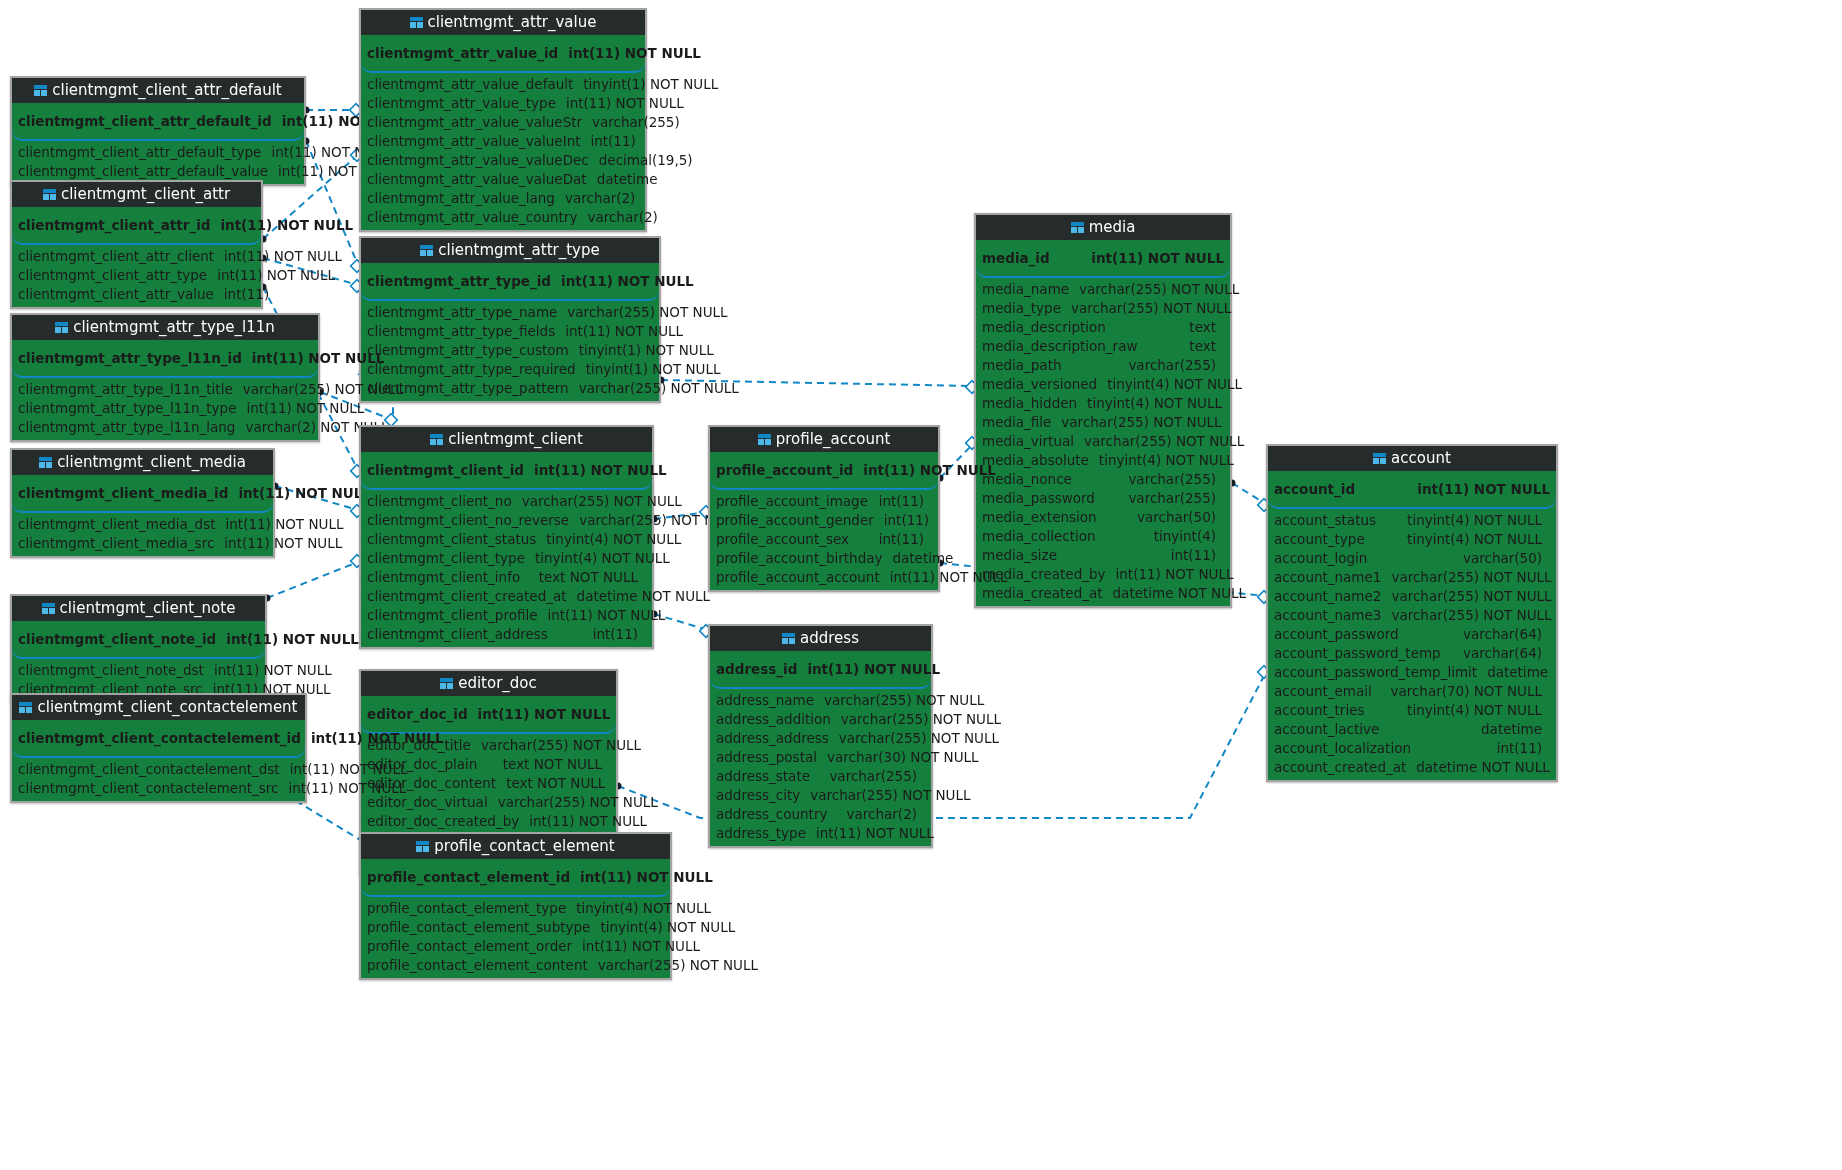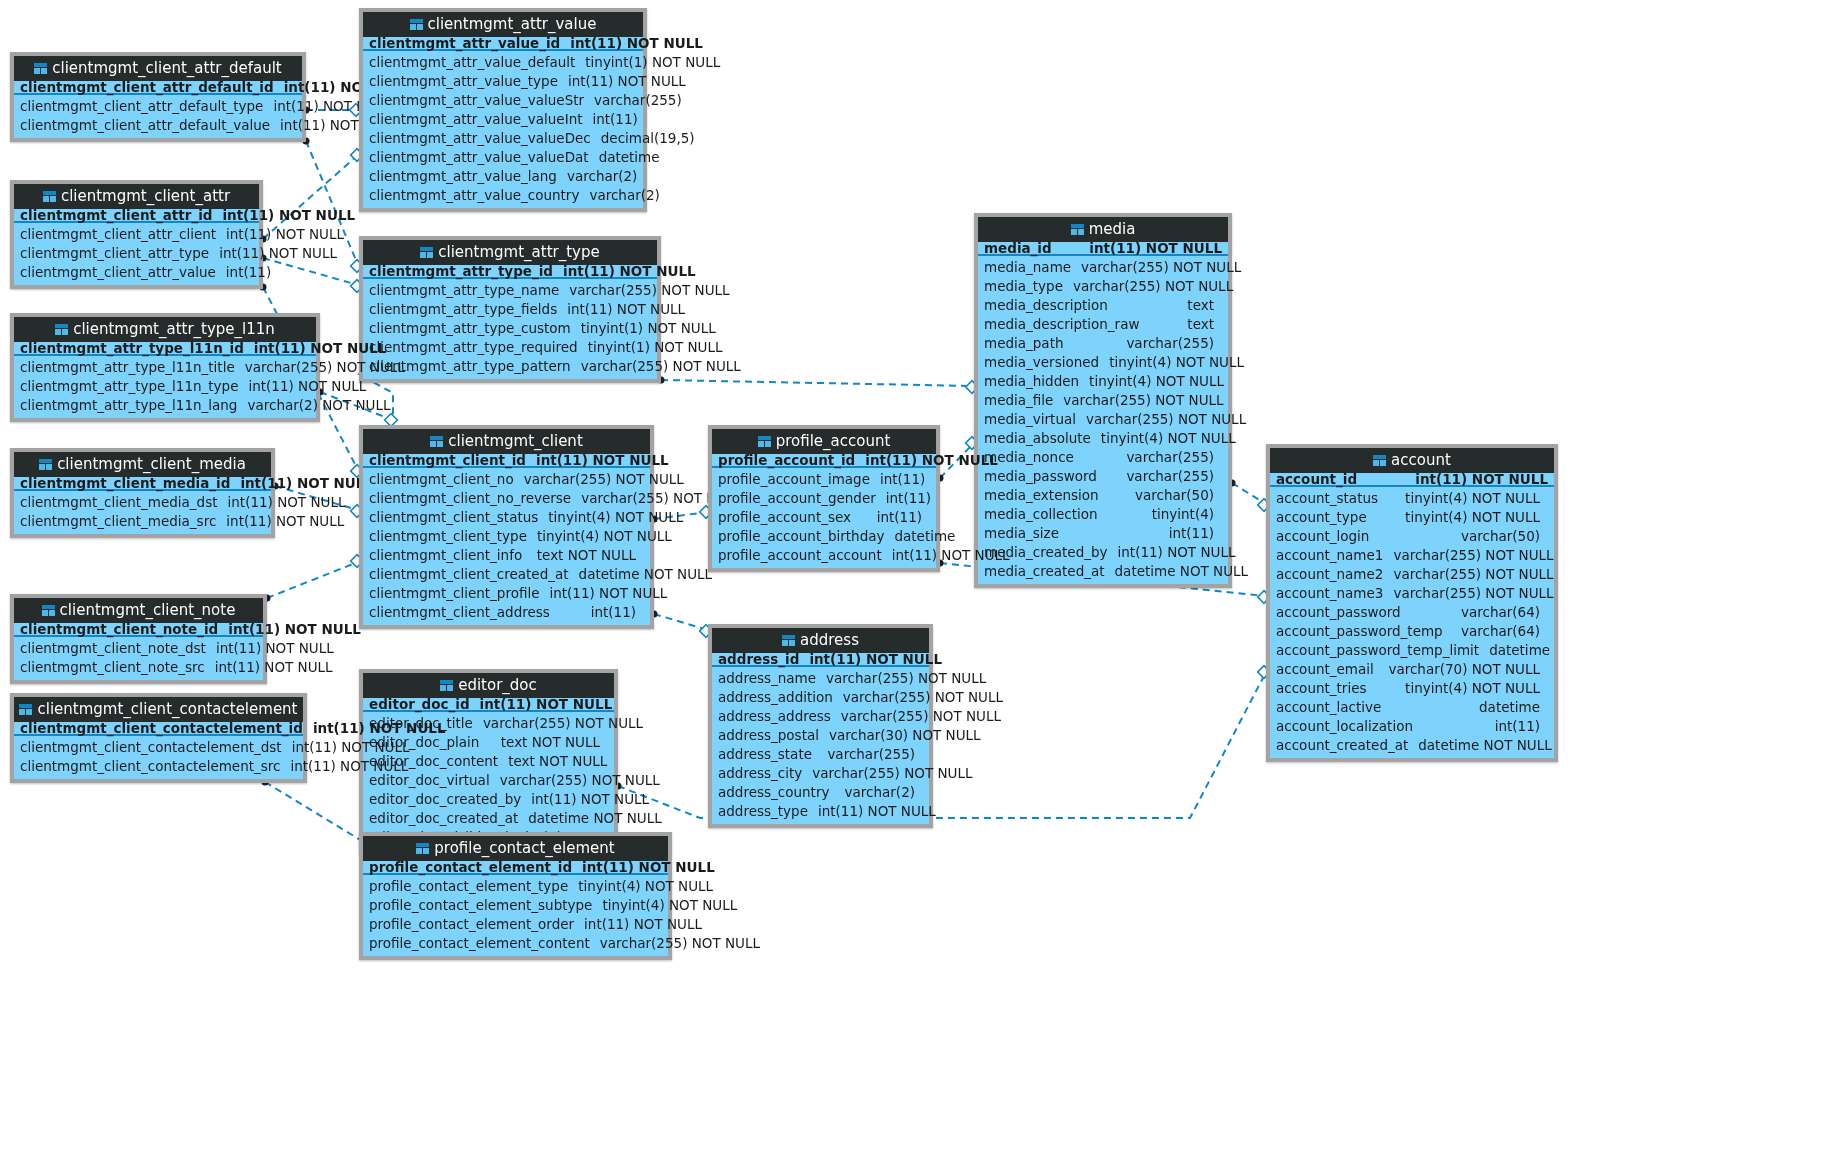--- a/index.html
+++ b/index.html
@@ -5,22 +5,22 @@
   html,body{margin:0;padding:0;background:#ffffff;}
   body{
     font-family:"DejaVu Sans","Liberation Sans",sans-serif;
     width:1842px;height:1170px;position:relative;overflow:hidden;
   }
   #canvas{position:absolute;left:0;top:0;width:1842px;height:1170px;}
   #edges{position:absolute;left:0;top:0;width:1842px;height:1170px;pointer-events:none;}
 
   .table-box{
     position:absolute;
-    border:4px solid #a3a3a3;
-    background:#7dd3fc;
+    border:2px solid #a3a3a3;
+    background:#15803d;
     box-sizing:border-box;
     box-shadow:0 1px 2px rgba(0,0,0,.25);
   }
   .tbl-header{
     background:#262b2b;
     color:#ffffff;
     font-size:15px;
     height:25px;
     line-height:25px;
     text-align:center;
@@ -42,21 +42,21 @@
     align-items:center;
     justify-content:space-between;
     height:19px;
     line-height:19px;
     font-size:13.5px;
     color:#1b1b1b;
     padding:0 6px;
     white-space:nowrap;
     box-sizing:border-box;
   }
-  .pk-row{height:14px;line-height:23px;}
+  .pk-row{height:38px;line-height:23px;border-radius:10px;}
   .col-name{text-align:left;padding-right:10px;}
   .col-type{text-align:right;color:#1b1b1b;}
   .rows-wrap{padding:2px 8px 3px 0;}
 </style>
 </head>
 <body>
 
 <div id="canvas">
   <svg id="edges" viewBox="0 0 1842 1170" xmlns="http://www.w3.org/2000/svg">
       <g>
@@ -133,21 +133,21 @@
         <path d="M 618,786 L 700,818 L 1190,818 L 1266,672" stroke="#1287c6" stroke-width="2" fill="none" stroke-dasharray="7,5"></path>
         <circle cx="618" cy="786" r="3.5" fill="#17202a"></circle>
         <rect x="1259.5" y="667.5" width="9" height="9" fill="#ffffff" stroke="#1287c6" stroke-width="1.6" transform="rotate(45 1264 672)"></rect>
       </g>
       <g>
         <path d="M 265,782 L 390,858" stroke="#1287c6" stroke-width="2" fill="none" stroke-dasharray="7,5"></path>
         <circle cx="265" cy="782" r="3.5" fill="#17202a"></circle>
         <rect x="386.5" y="852.5" width="9" height="9" fill="#ffffff" stroke="#1287c6" stroke-width="1.6" transform="rotate(45 391 857)"></rect>
       </g>
     </svg>
-<div class="table-box" style="left: 10px; top: 52px; width: 296px;">
+<div class="table-box" style="left: 10px; top: 76px; width: 296px;">
       <div class="tbl-header"><span class="tbl-icon"><svg viewBox="0 0 13 11" width="13" height="11">
             <rect x="0" y="0" width="13" height="4" fill="#1287c6"></rect>
             <rect x="0" y="5" width="6" height="6" fill="#4db8ea"></rect>
             <rect x="7" y="5" width="6" height="6" fill="#4db8ea"></rect>
           </svg></span><span>clientmgmt_client_attr_default</span></div>
       <div class="pk-row">
         <span class="col-name">clientmgmt_client_attr_default_id</span>
         <span class="col-type">int(11) NOT NULL</span>
       </div>
       <div class="rows-wrap">

